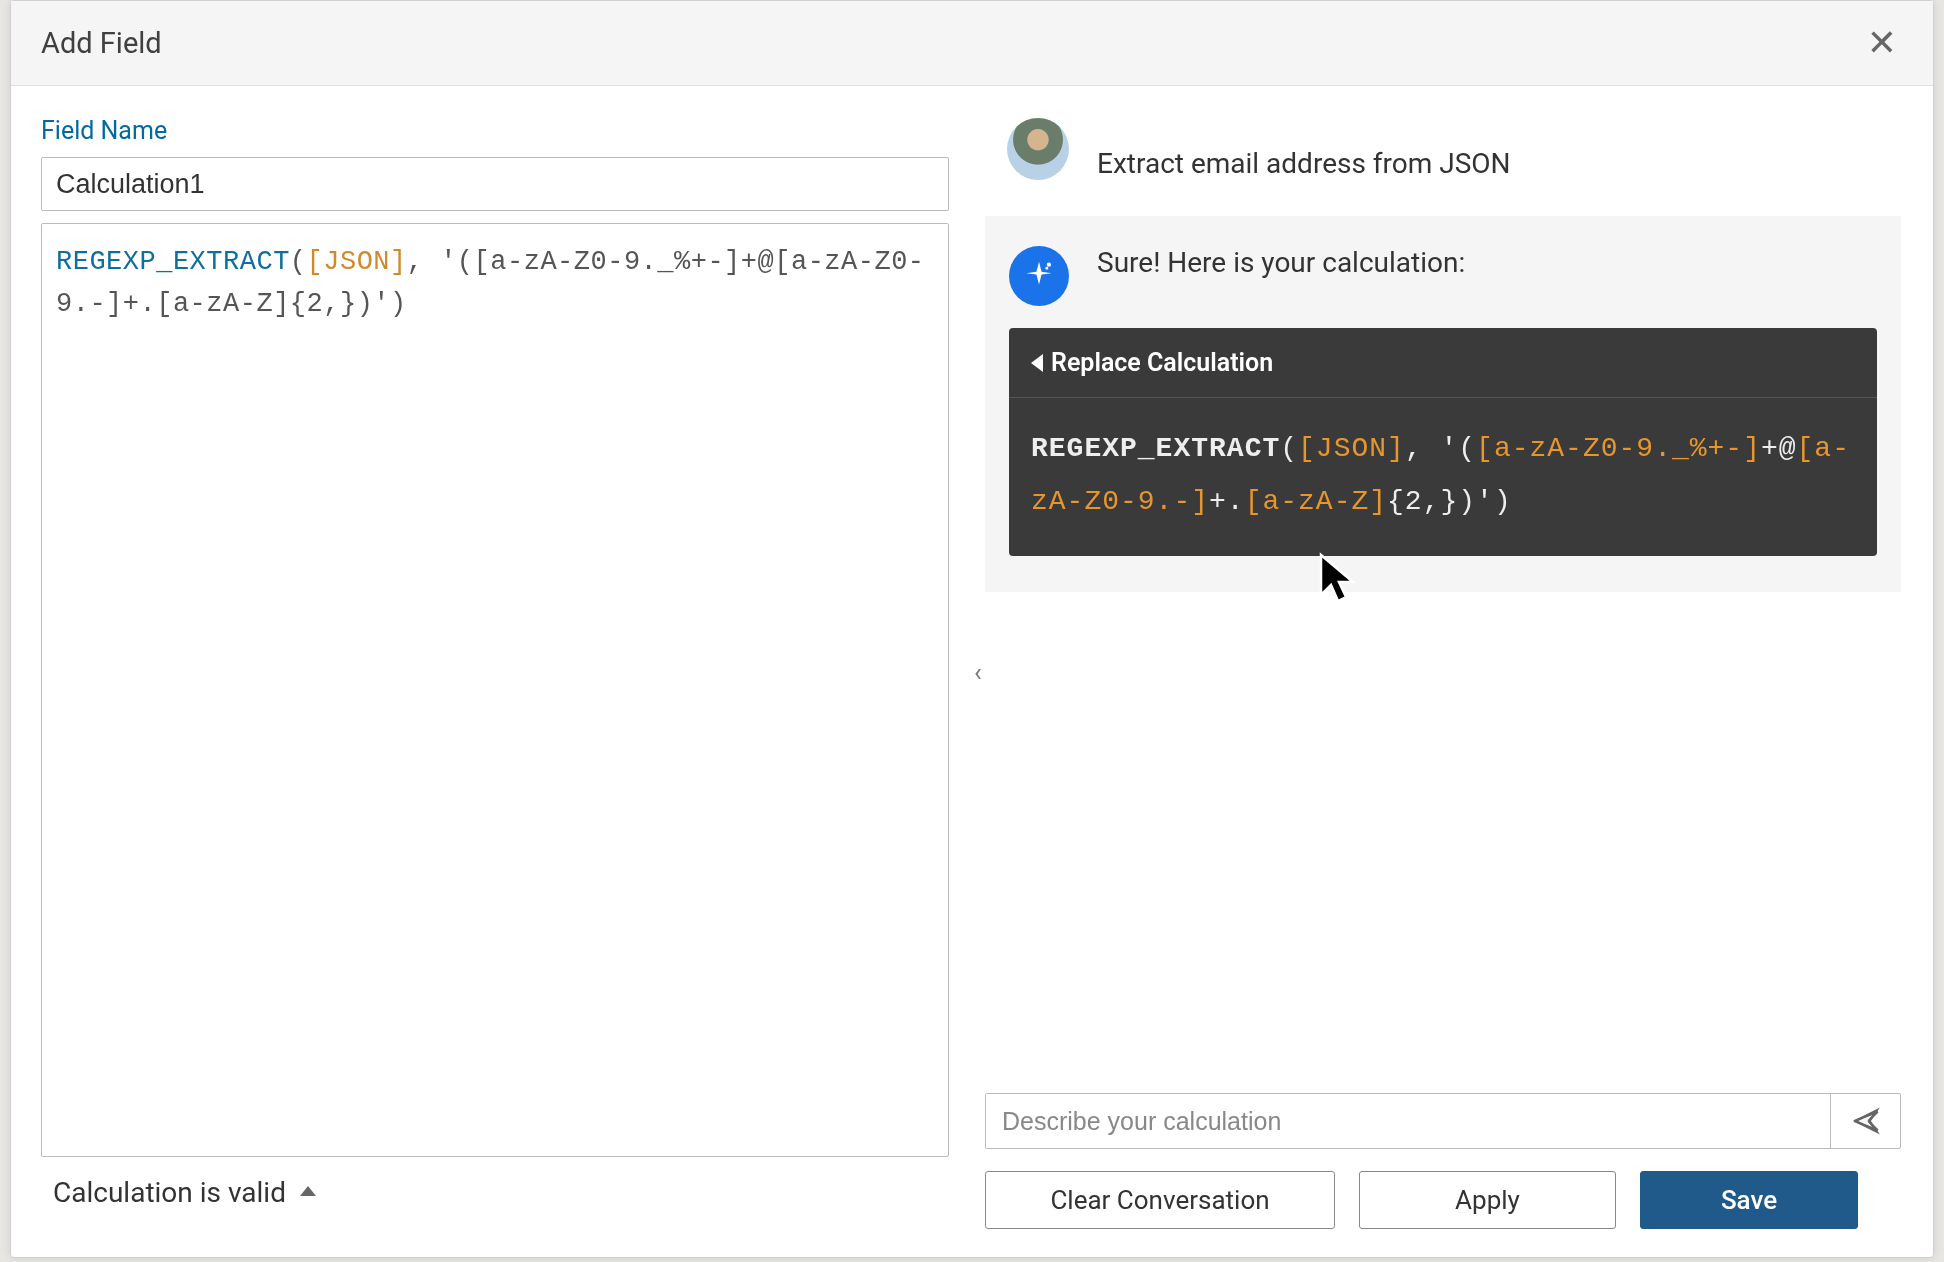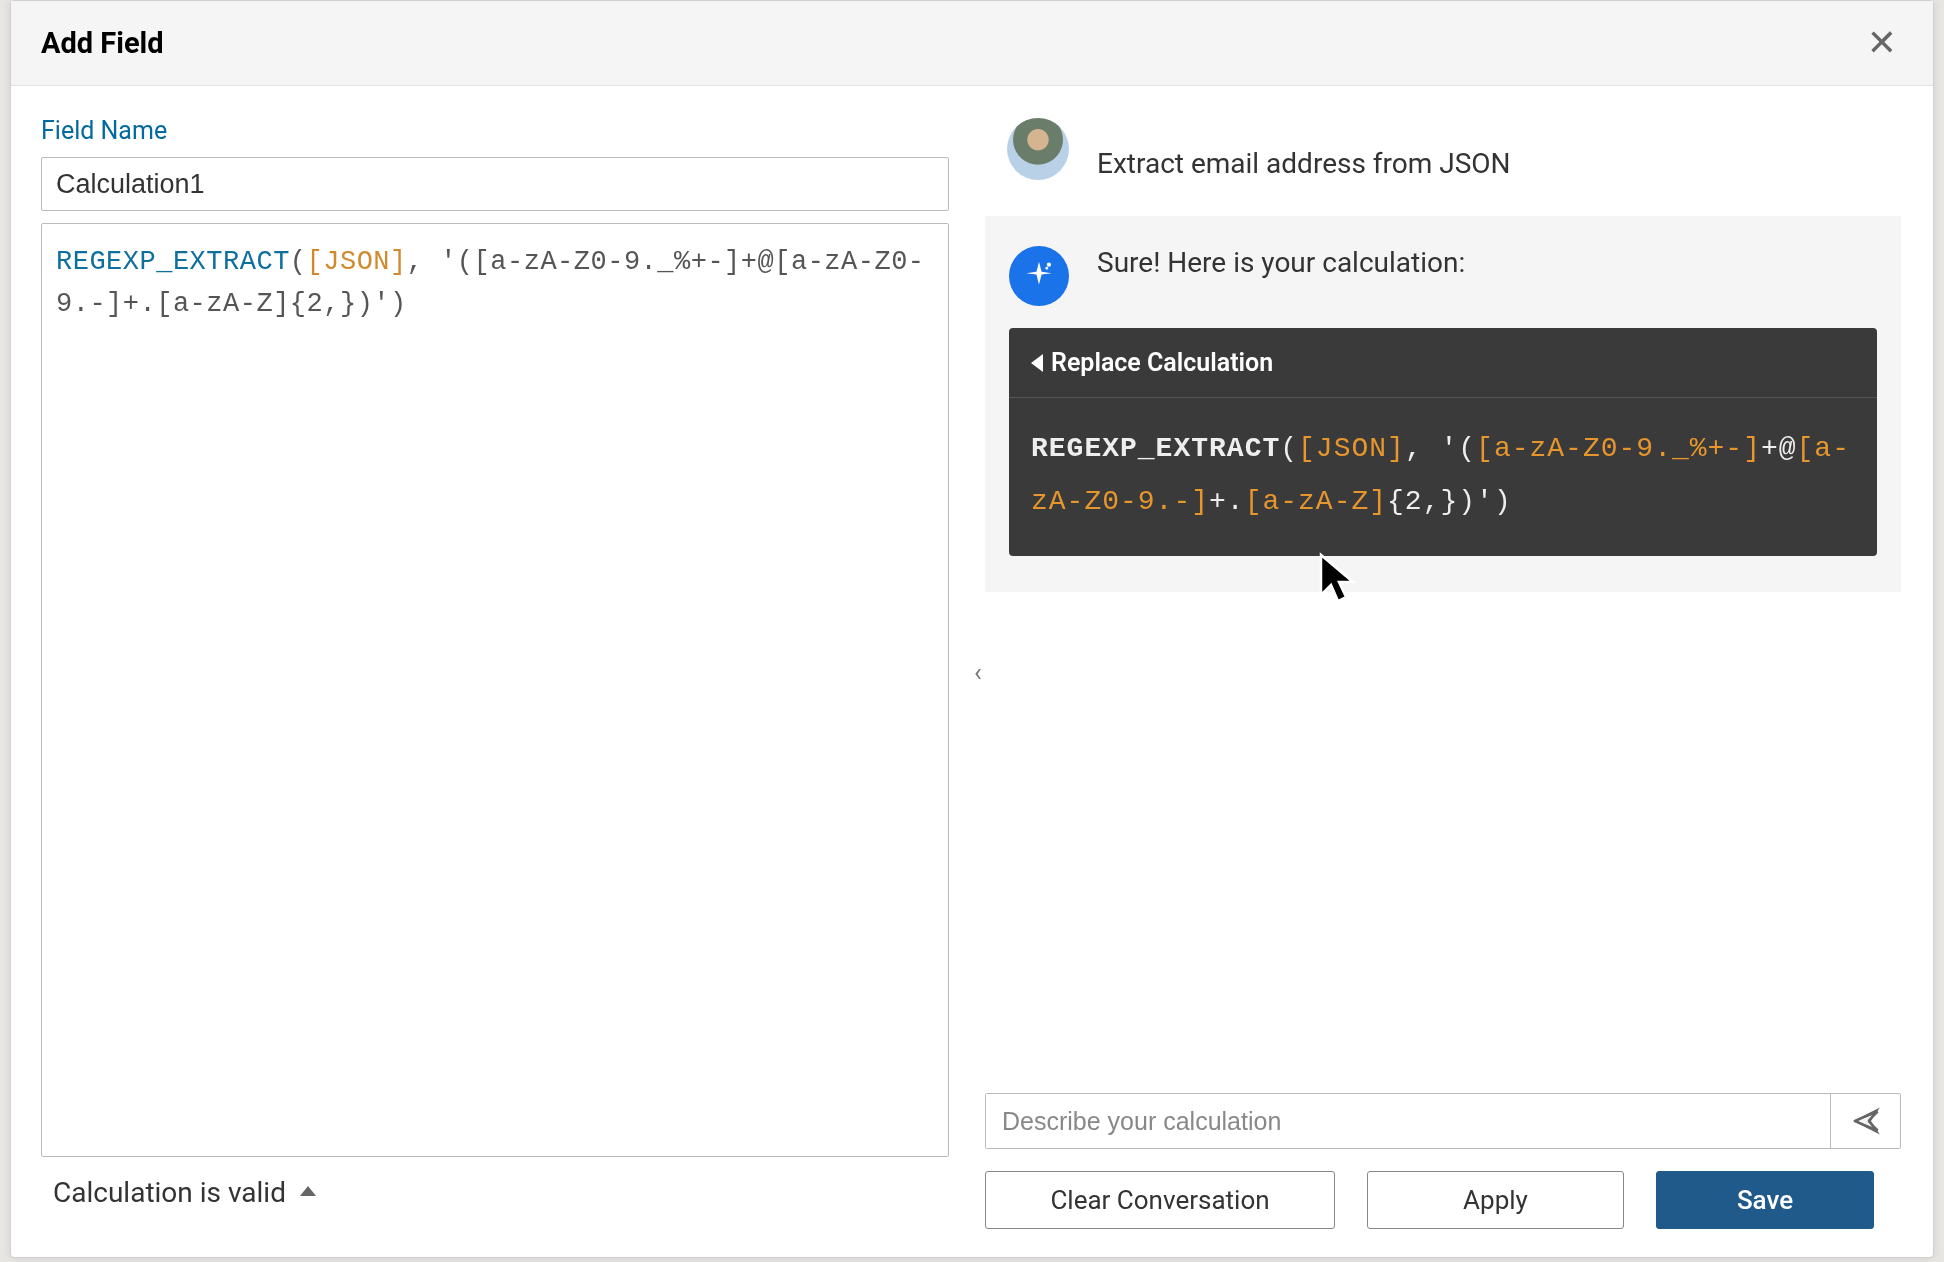--- a/index.html
+++ b/index.html
@@ -29,22 +29,22 @@
     background: #f5f5f5;
     border-bottom: 1px solid #e0e0e0;
     height: 85px;
     display: flex;
     align-items: center;
     justify-content: space-between;
     padding: 0 30px;
   }
   .modal-title {
     font-size: 29px;
-    font-weight: 700;
-    color: #000000;
+    font-weight: 400;
+    color: #404040;
   }
   .close-btn {
     font-size: 36px;
     color: #666;
     cursor: pointer;
     line-height: 1;
     padding: 6px;
   }
   .modal-body {
     flex: 1;
@@ -260,21 +260,21 @@
   .send-btn {
     width: 70px;
     border-left: 1px solid #bbb;
     display: flex;
     align-items: center;
     justify-content: center;
     cursor: pointer;
   }
   .button-row {
     display: flex;
-    gap: 32px;
+    gap: 24px;
     margin-top: 22px;
   }
   .btn {
     height: 58px;
     border-radius: 3px;
     font-size: 26px;
     display: flex;
     align-items: center;
     justify-content: center;
     cursor: pointer;

